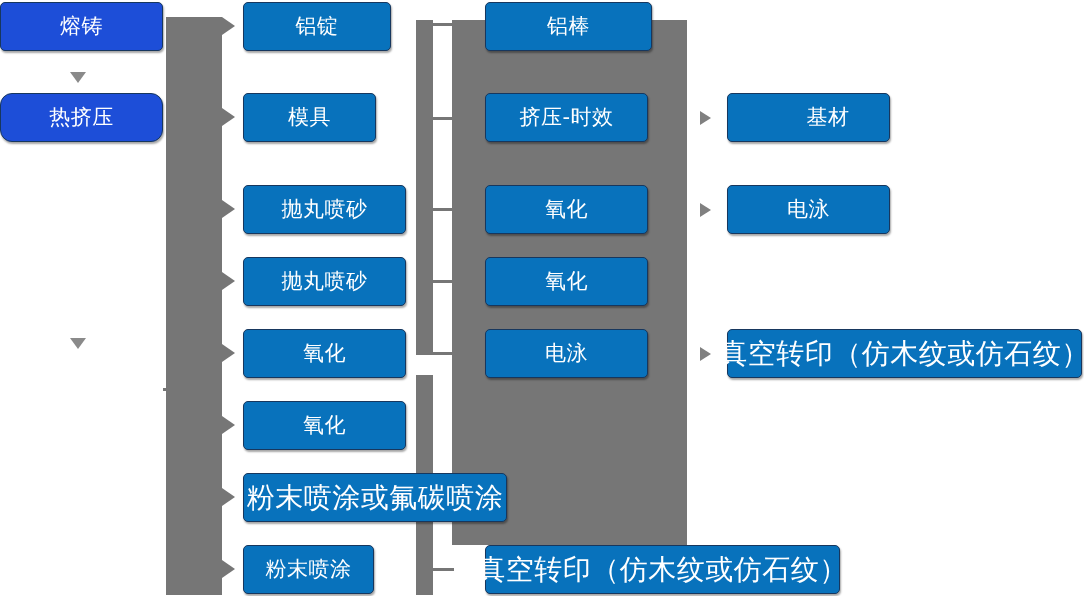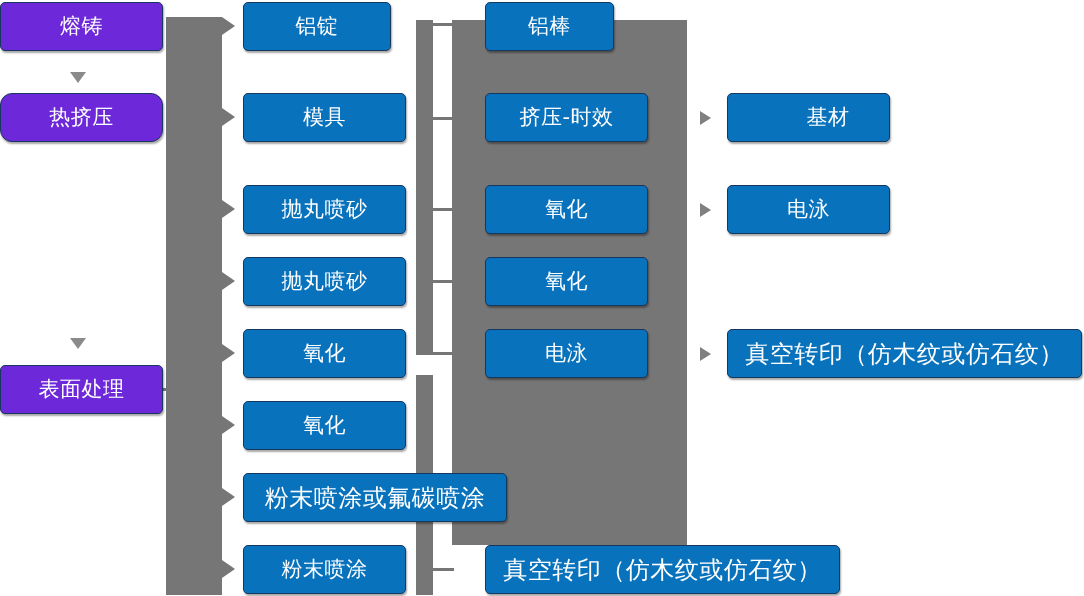--- a/index.html
+++ b/index.html
@@ -66,28 +66,28 @@
     color: #ffffff;
     border: 1px solid #17375e;
     border-radius: 5px;
     font-size: 21px;
     line-height: 1;
     letter-spacing: 0.5px;
     white-space: nowrap;
     box-shadow: 1px 2px 2px rgba(0,0,0,0.35);
   }
   .box.dark {
-    background: #6d28d9;
+    background: #1d4ed8;
     justify-content: center;
   }
   .box.bright {
     background: #0872bc;
   }
   .box.wide {
-    font-size: 24px;
+    font-size: 28px;
   }
 </style>
 </head>
 <body>
 
 <div id="canvas">
 
   <div class="band" style="left:166px; top:17px; width:56px; height:578px;"></div>
 
   <div class="band" style="left:166px; top:355px; width:56px; height:0px; background:transparent;"></div>
@@ -121,50 +121,47 @@
   <div class="arrow-sm" style="left:700px; top:111px;"></div>
   <div class="arrow-sm" style="left:700px; top:203px;"></div>
   <div class="arrow-sm" style="left:700px; top:347px;"></div>
 
   <div class="box dark" style="left:0px; top:2px; width:163px; height:49px;">
     <span>熔铸</span>
   </div>
   <div class="box dark" style="left:0px; top:93px; width:163px; height:49px;border-radius:12px;">
     <span>热挤压</span>
   </div>
-  <div class="box dark" style="left:0px; top:365px; width:163px; height:49px;">
-    <span>表面处理</span>
-  </div>
 
   <div class="box bright" style="left:243px; top:2px; width:148px; height:49px;">
     <span>铝锭</span>
   </div>
-  <div class="box bright" style="left:243px; top:93px; width:163px; height:49px;">
+  <div class="box bright" style="left:243px; top:93px; width:133px; height:49px;">
     <span>模具</span>
   </div>
   <div class="box bright" style="left:243px; top:185px; width:163px; height:49px;">
     <span>抛丸喷砂</span>
   </div>
   <div class="box bright" style="left:243px; top:257px; width:163px; height:49px;">
     <span>抛丸喷砂</span>
   </div>
   <div class="box bright" style="left:243px; top:329px; width:163px; height:49px;">
     <span>氧化</span>
   </div>
   <div class="box bright" style="left:243px; top:401px; width:163px; height:49px;">
     <span>氧化</span>
   </div>
   <div class="box bright wide" style="left:243px; top:473px; width:264px; height:49px;">
     <span>粉末喷涂或氟碳喷涂</span>
   </div>
-  <div class="box bright" style="left:243px; top:545px; width:163px; height:49px;">
+  <div class="box bright" style="left:243px; top:545px; width:131px; height:49px;">
     <span>粉末喷涂</span>
   </div>
 
-  <div class="box bright" style="left:485px; top:2px; width:129px; height:49px;text-align:right;">
+  <div class="box bright" style="left:485px; top:2px; width:167px; height:49px;text-align:right;">
     <span>铝棒</span>
   </div>
   <div class="box bright" style="left:485px; top:93px; width:163px; height:49px;text-align:right;">
     <span>挤压-时效</span>
   </div>
   <div class="box bright" style="left:485px; top:185px; width:163px; height:49px;">
     <span>氧化</span>
   </div>
   <div class="box bright" style="left:485px; top:257px; width:163px; height:49px;">
     <span>氧化</span>

